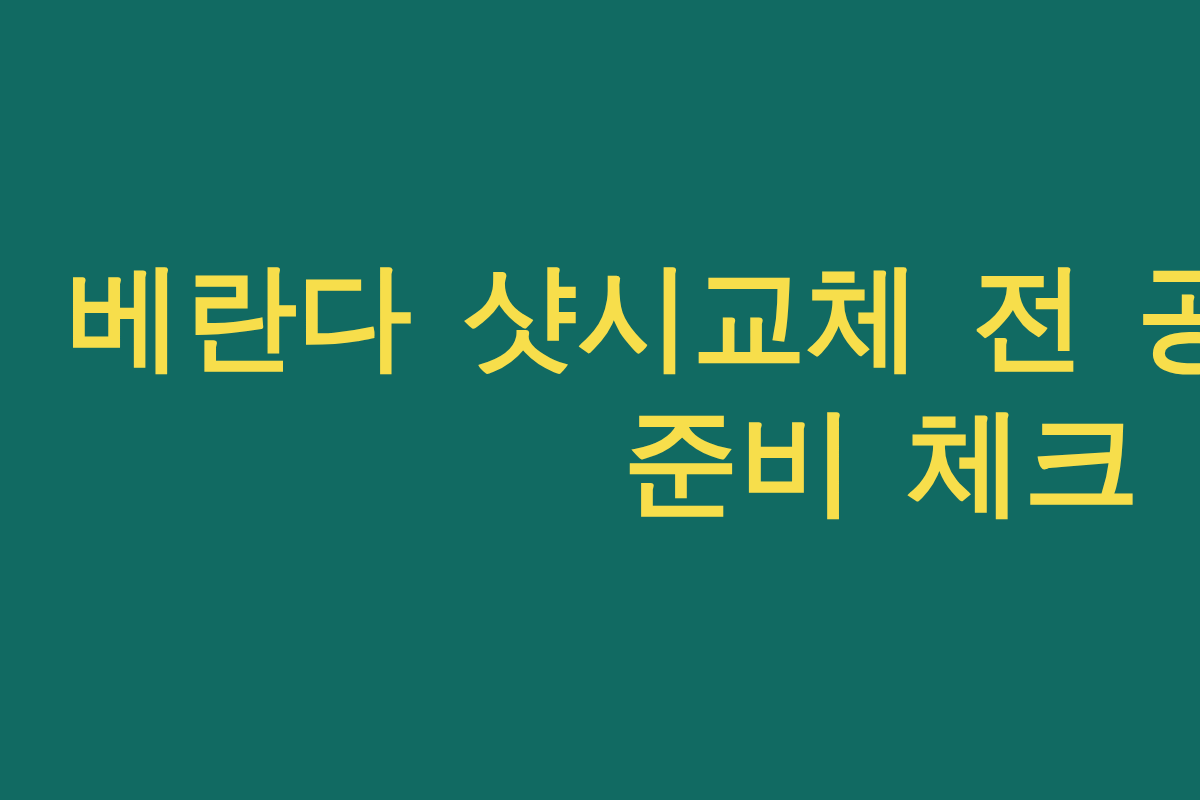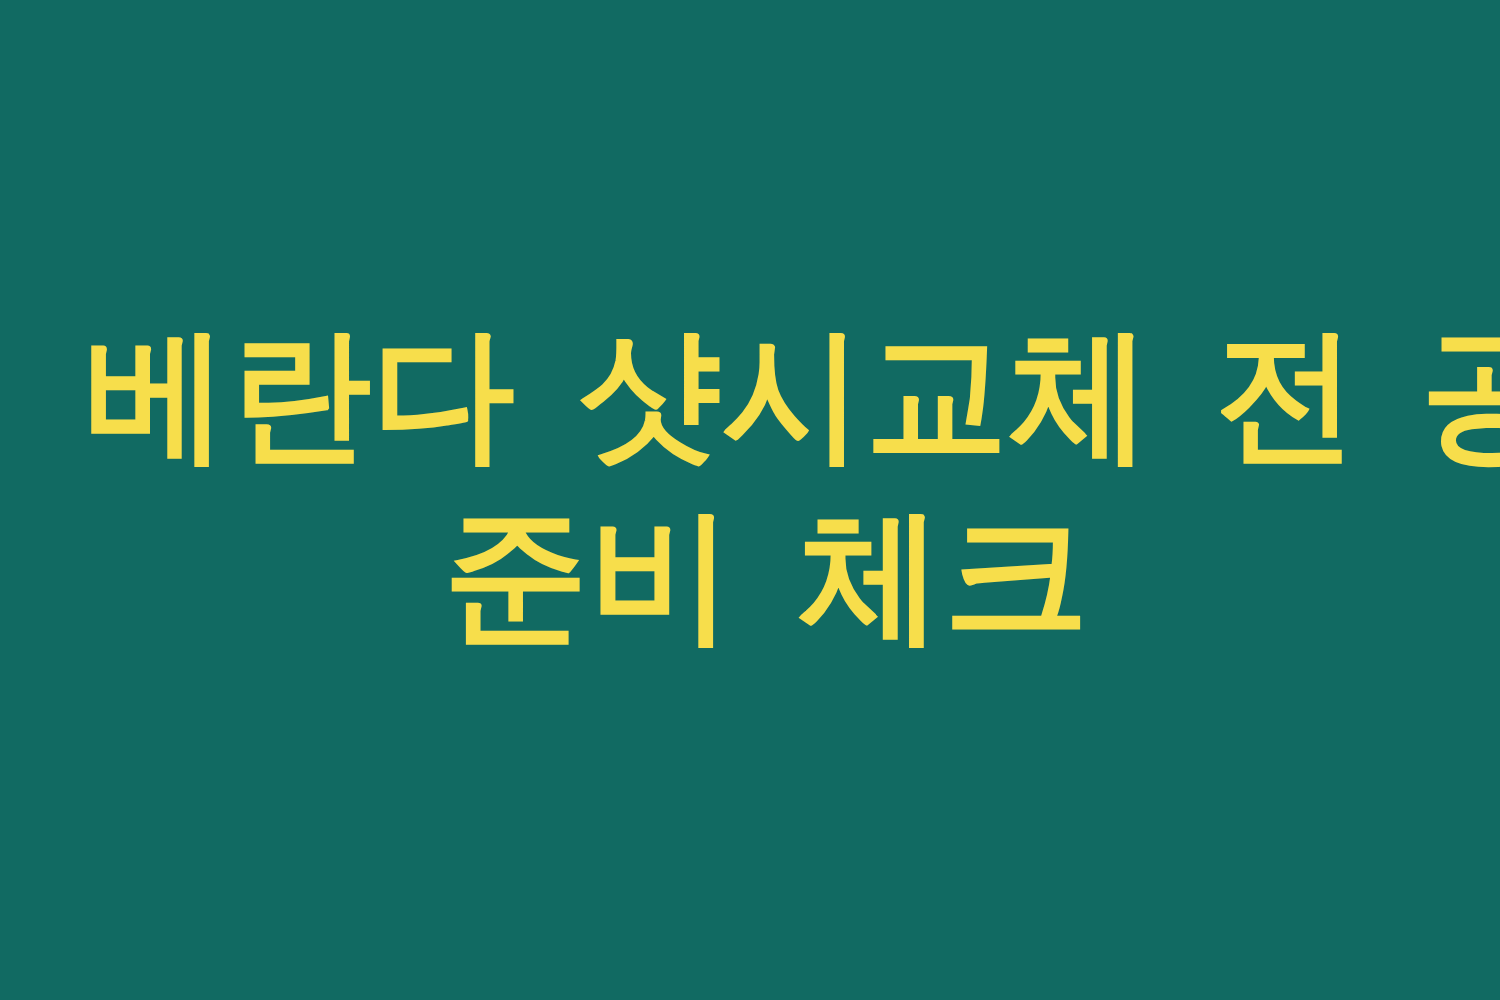--- a/index.html
+++ b/index.html
@@ -54,20 +54,21 @@
 
   
   #headline .line-1 {
     transform: scaleX(0.985);
     transform-origin: 50% 50%;
   }
 
   #headline .line-2 {
     
     padding-left: 26px;
+    text-align: right;
   }
 </style>
 </head>
 <body>
 
 <div id="banner" style="background-color: rgb(17, 106, 98);">
 
   <h1 id="headline" style="color: rgb(247, 222, 75);">
     <span class="line line-1">베란다 샷시교체 전 공사</span>
     <span class="line line-2">준비 체크</span>

